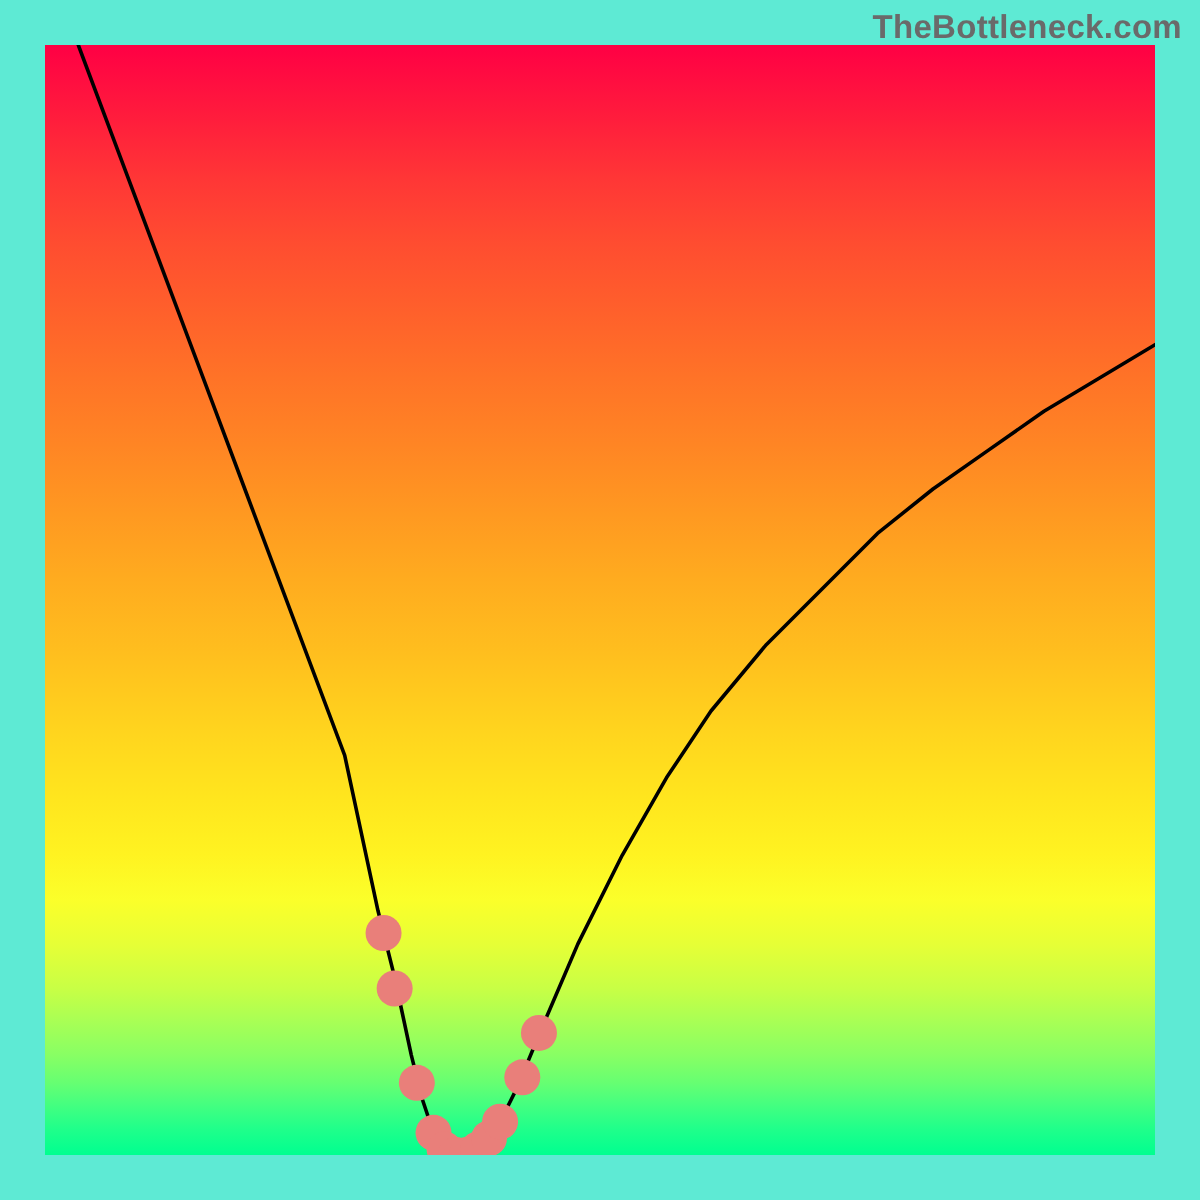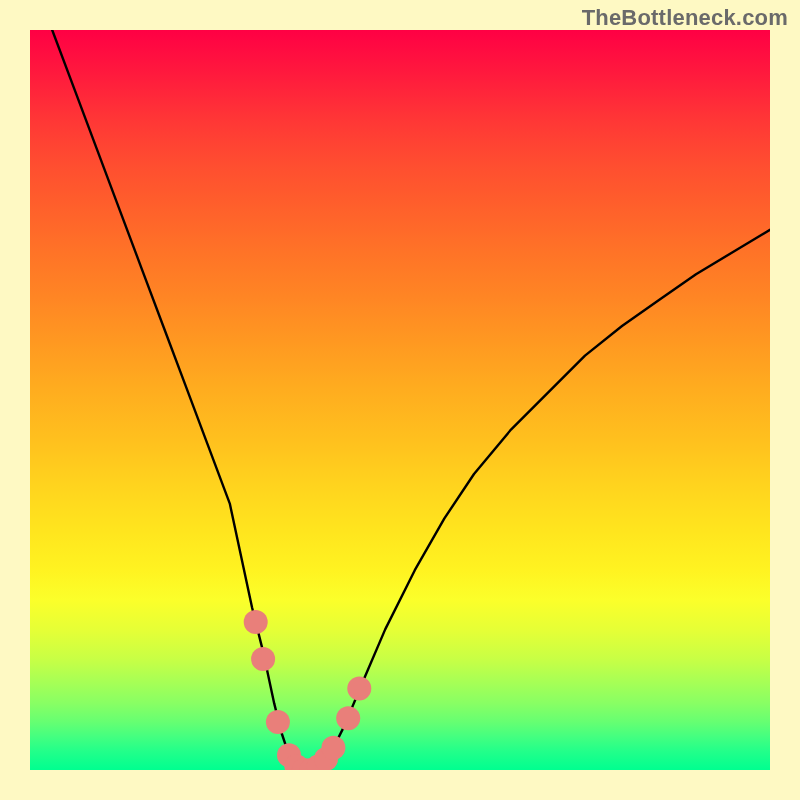--- a/index.html
+++ b/index.html
@@ -8,21 +8,21 @@
     width: 800px;
     height: 800px;
     background: #000;
     overflow: hidden;
     font-family: Arial, Helvetica, sans-serif;
   }
   .frame {
     position: absolute;
     left: 0; top: 0;
     width: 800px; height: 800px;
-    background: #fef9c3;
+    background: #5eead4;
   }
   .plot {
     position: absolute;
     left: 30px;
     top: 30px;
     width: 740px;
     height: 740px;
     overflow: hidden;
   }
   .gradient {

